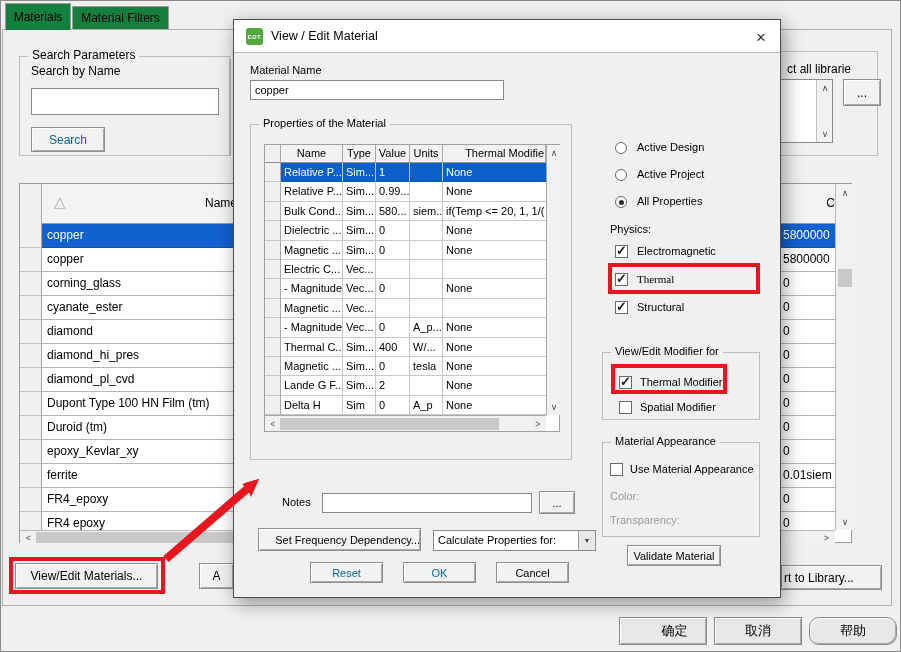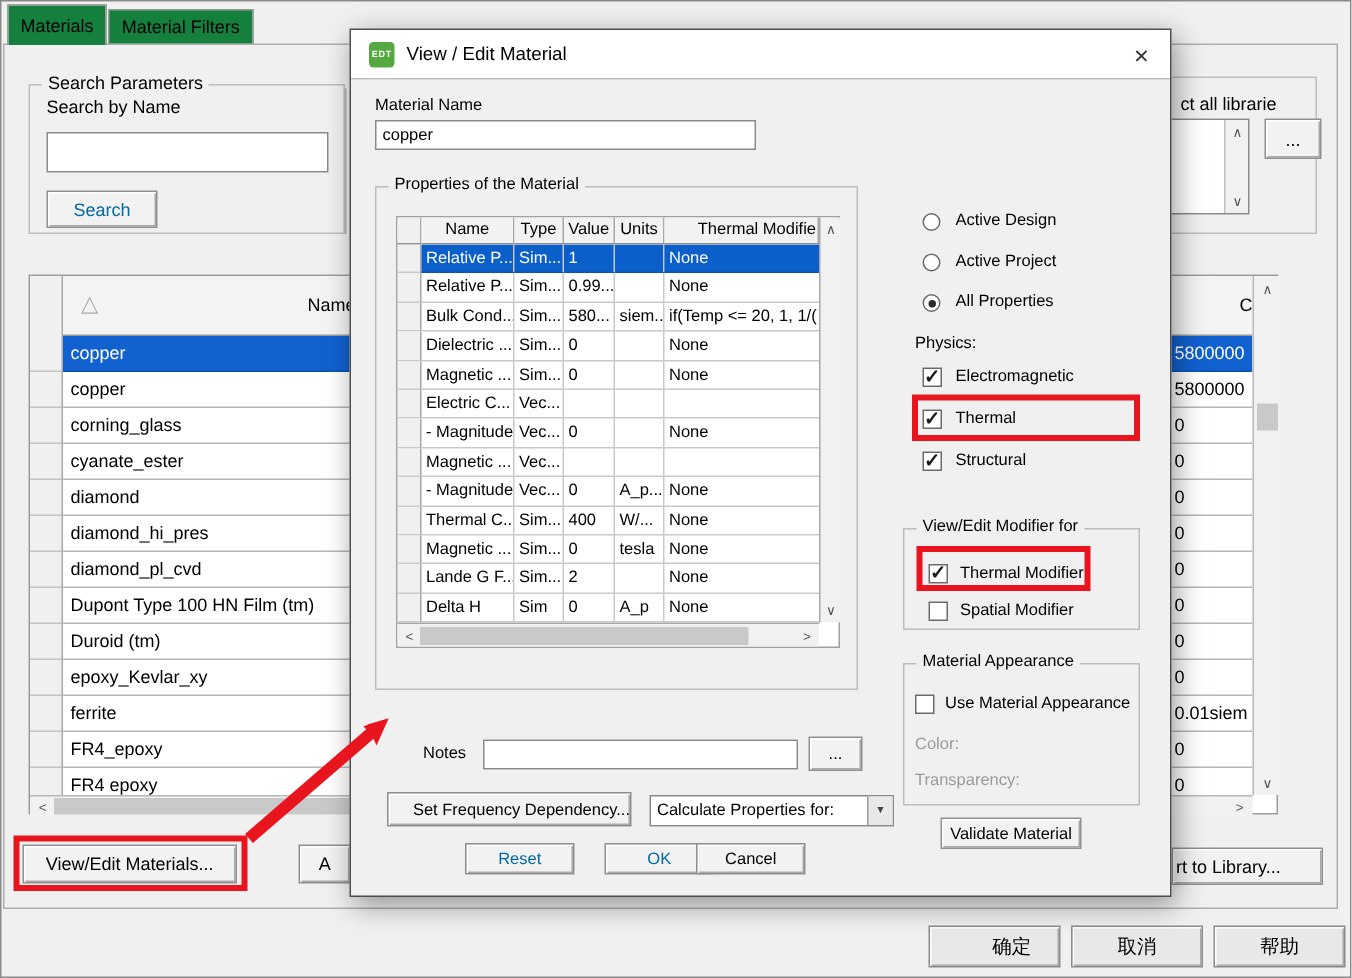--- a/index.html
+++ b/index.html
@@ -261,21 +261,21 @@
   <div class="btn big" style="left:780px;top:564px;width:101px;height:25px;justify-content:flex-start;padding-left:2px;">
     <span>rt to Library...</span>
   </div>
 
   <div class="btn footer" style="left:618px;top:616px;width:88px;height:28px;padding-left:23px;">
     <span>确定</span>
   </div>
   <div class="btn footer" style="left:713px;top:616px;width:88px;height:28px;">
     <span>取消</span>
   </div>
-  <div class="btn footer" style="left:808px;top:616px;width:88px;height:28px;">
+  <div class="btn footer" style="left:808px;top:616px;width:88px;height:28px;border-radius:10px;">
     <span>帮助</span>
   </div>
 
   <div class="dialog">
     <div class="dlg-titlebar">
       <div class="dlg-icon">EDT</div>
       <div class="dlg-title">View / Edit Material</div>
       <div class="dlg-close">✕</div>
     </div>
 
@@ -414,21 +414,21 @@
     <span class="radio" style="left:381px;top:122px;"></span>
     <span class="abs slbl" style="left:403px;top:121px;">Active Design</span>
     <span class="radio" style="left:381px;top:149px;"></span>
     <span class="abs slbl" style="left:403px;top:148px;">Active Project</span>
     <span class="radio selected" style="left:381px;top:176px;"></span>
     <span class="abs slbl" style="left:403px;top:175px;">All Properties</span>
     <span class="abs slbl" style="left:376px;top:203px;">Physics:</span>
     <span class="cbox checked" style="left:381px;top:225px;"></span>
     <span class="abs slbl" style="left:403px;top:225px;">Electromagnetic</span>
     <span class="cbox checked" style="left:381px;top:253px;"></span>
-    <span class="abs slbl" style="left:403px;top:253px;">Thermal</span>
+    <span class="abs slbl" style="left:403px;top:253px;font-family:Liberation Serif, serif;">Thermal</span>
     <span class="cbox checked" style="left:381px;top:281px;"></span>
     <span class="abs slbl" style="left:403px;top:281px;">Structural</span>
 
     <div class="group" style="left:368px;top:332px;width:158px;height:68px;">
       <span class="glabel">View/Edit Modifier for</span>
     </div>
     <span class="cbox checked" style="left:385px;top:356px;"></span>
     <span class="abs slbl" style="left:406px;top:356px;">Thermal Modifier</span>
     <span class="cbox" style="left:385px;top:381px;"></span>
     <span class="abs slbl" style="left:406px;top:381px;">Spatial Modifier</span>
@@ -458,21 +458,21 @@
       <span class="ctext">Calculate Properties for:</span>
       <span class="cbtn">▼</span>
     </div>
 
     <div class="btn disabled" style="left:76px;top:542px;width:73px;height:21px;">
       <span>Reset</span>
     </div>
     <div class="btn disabled" style="left:169px;top:542px;width:73px;height:21px;">
       <span>OK</span>
     </div>
-    <div class="btn" style="left:230px;top:542px;width:73px;height:21px;">
+    <div class="btn" style="left:262px;top:542px;width:73px;height:21px;">
       <span>Cancel</span>
     </div>
   </div>
 
   <div class="redbox" style="left:8px;top:556px;width:156px;height:37px;"></div>
   <div class="redbox" style="left:607px;top:262px;width:152px;height:31px;"></div>
   <div class="redbox" style="left:610px;top:363px;width:116px;height:30px;"></div>
   <svg class="anno-svg" style="left:140px;top:430px;" width="140" height="180" viewBox="0 0 140 180">
     <line x1="25" y1="128" x2="106" y2="58" stroke="#e8141e" stroke-width="8"></line>
     <polygon points="118,48 110.5,63.7 101.3,53.1" fill="#e8141e"></polygon>

